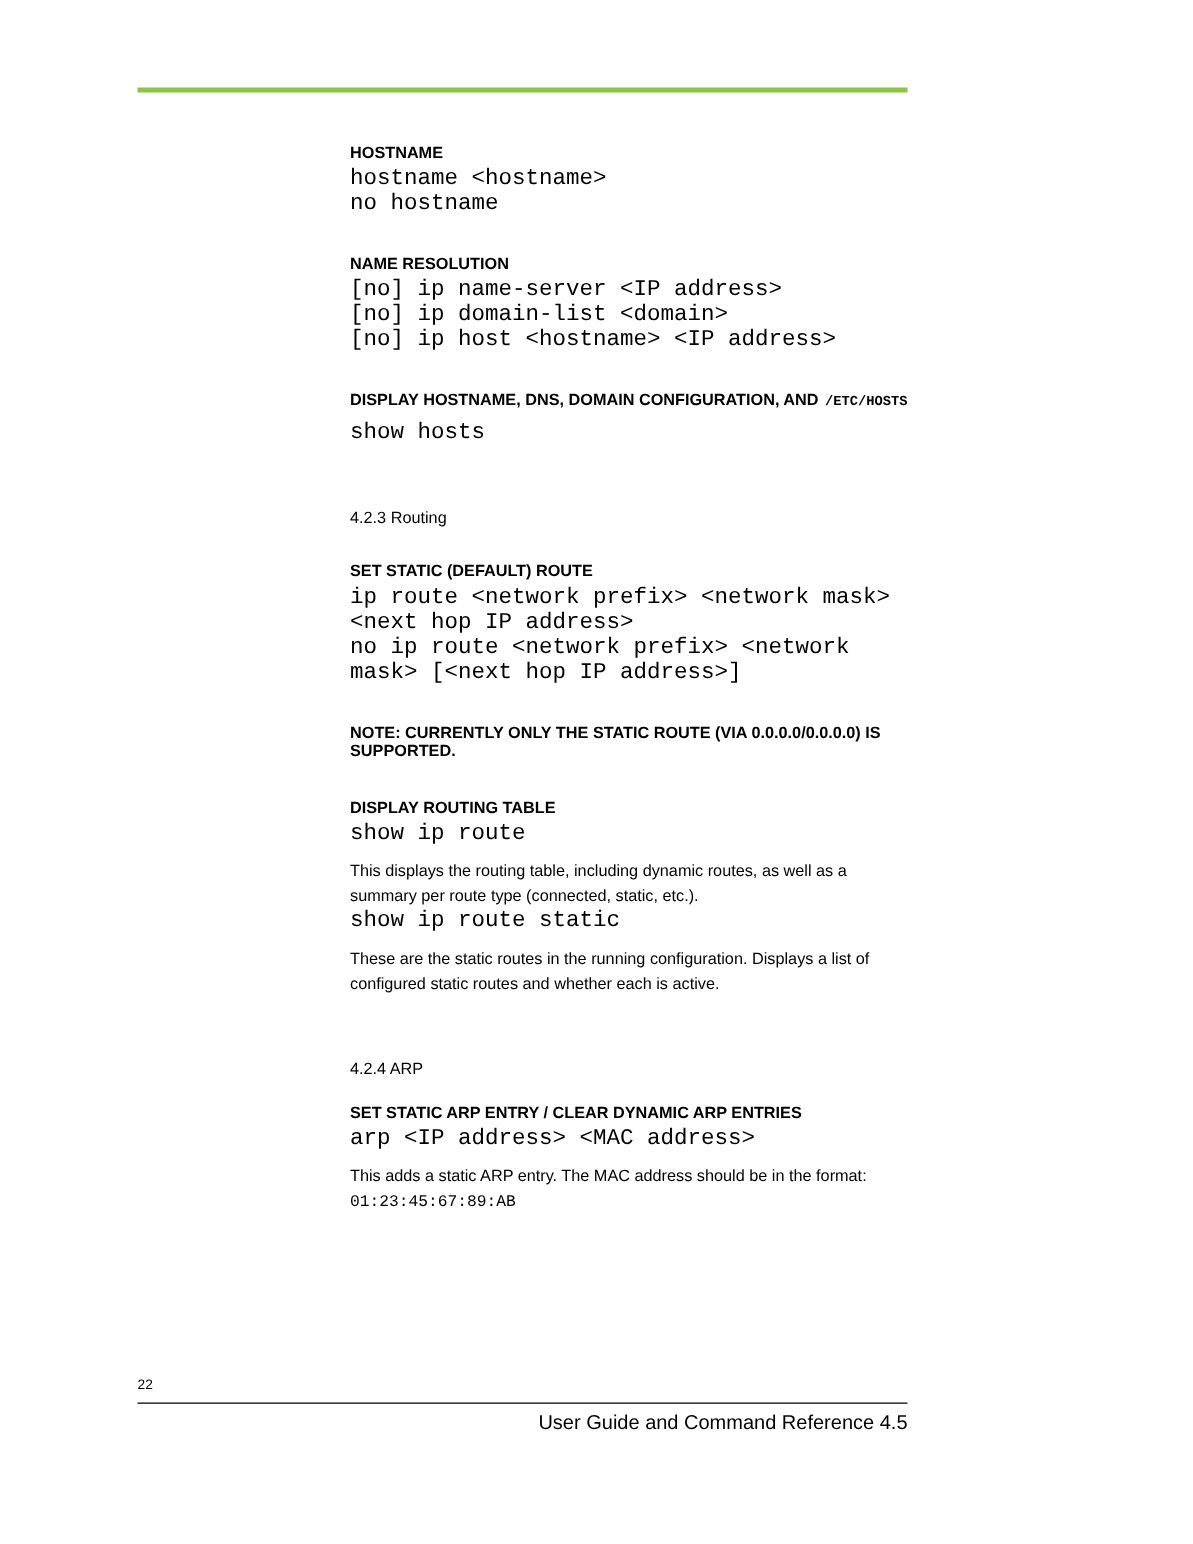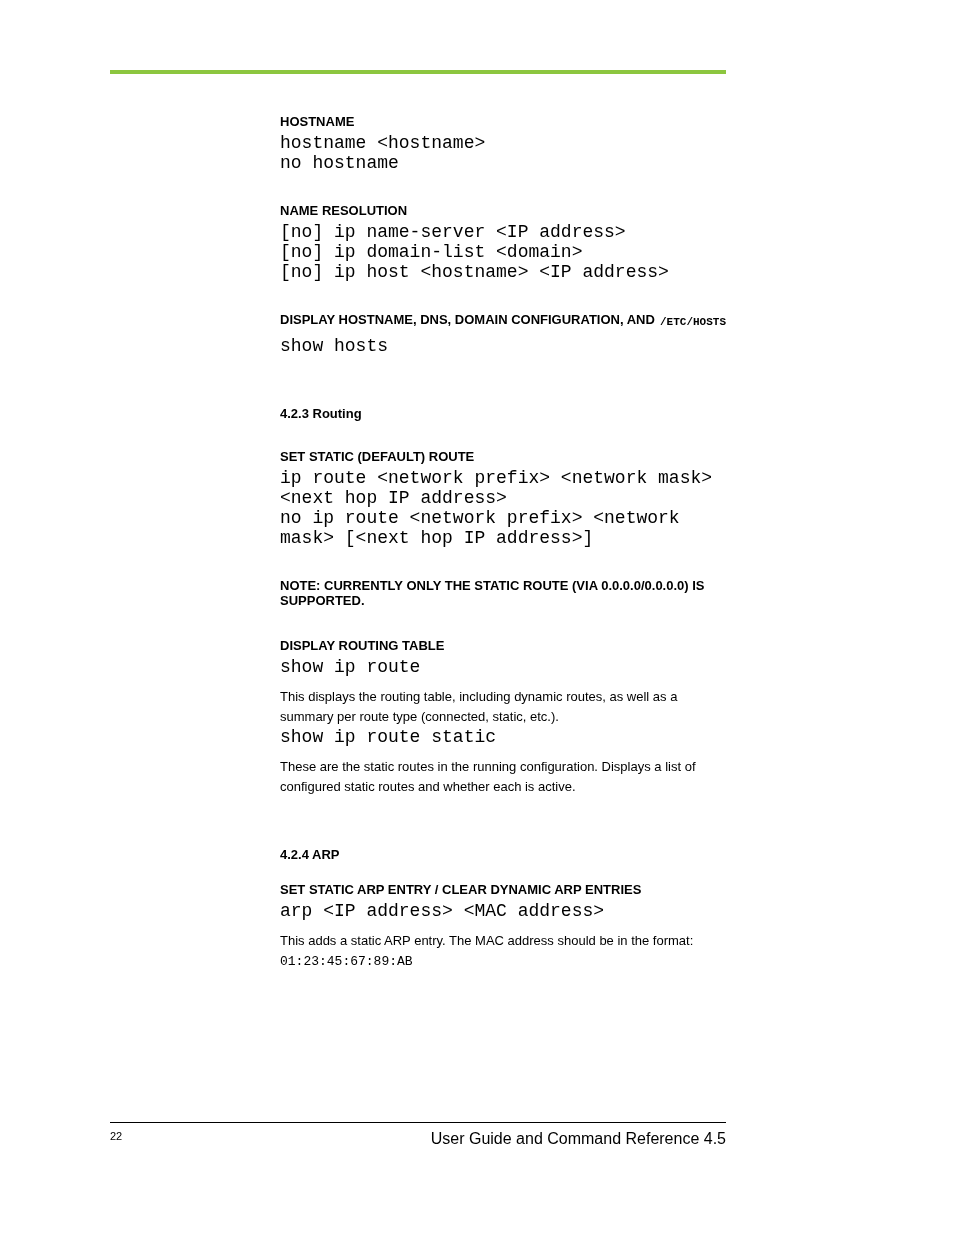--- a/index.html
+++ b/index.html
@@ -35,42 +35,42 @@
     font-weight: bold;
     font-size: 13px;
   }
   .mono {
     font-family: "Courier New", Courier, monospace;
     font-size: 18px;
     white-space: pre-wrap;
     line-height: 20px;
   }
   .section-title {
-    font-weight: bold;
+    font-weight: normal;
     font-size: 13px;
     margin-top: 50px;
     margin-bottom: 8px;
   }
   .body-text {
     font-size: 13px;
     line-height: 20px;
   }
   .tt {
     font-family: "Courier New", Courier, monospace;
   }
   .footer-rule {
     border-top: 1px solid #000;
     position: absolute;
     left: 110px;
     right: 110px;
     top: 1122px;
   }
   .page-number {
     position: absolute;
-    top: 1130px;
+    top: 1102px;
     left: 110px;
     font-size: 11px;
   }
   .doc-title-footer {
     position: absolute;
     top: 1130px;
     right: 110px;
     font-size: 16px;
   }
 </style>

